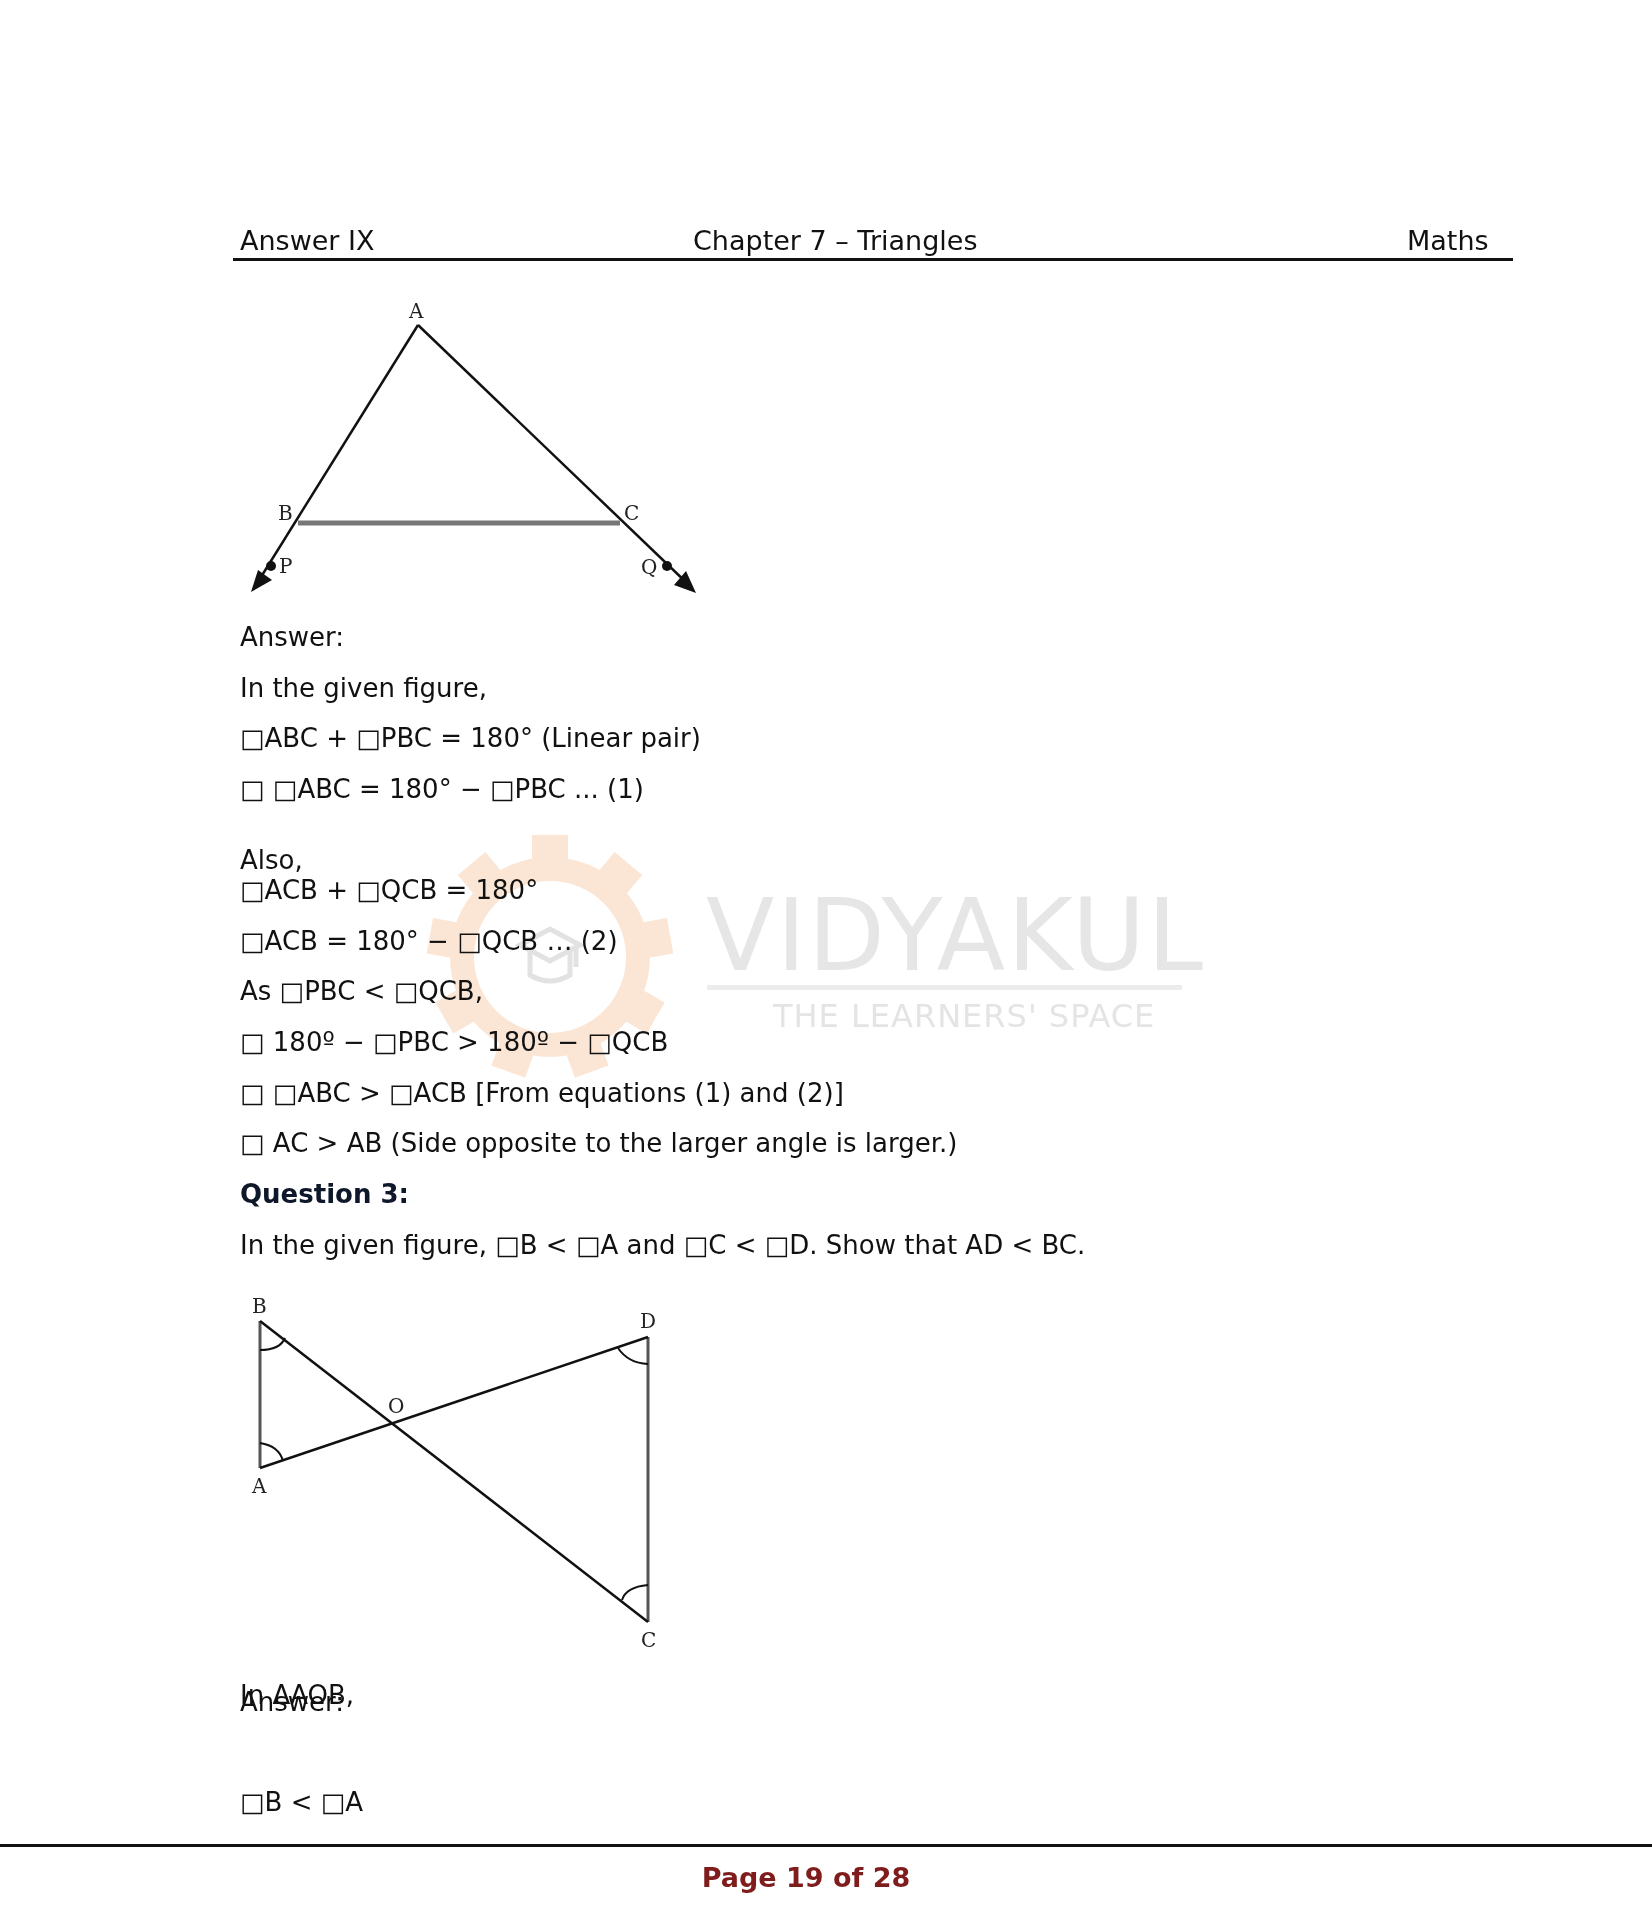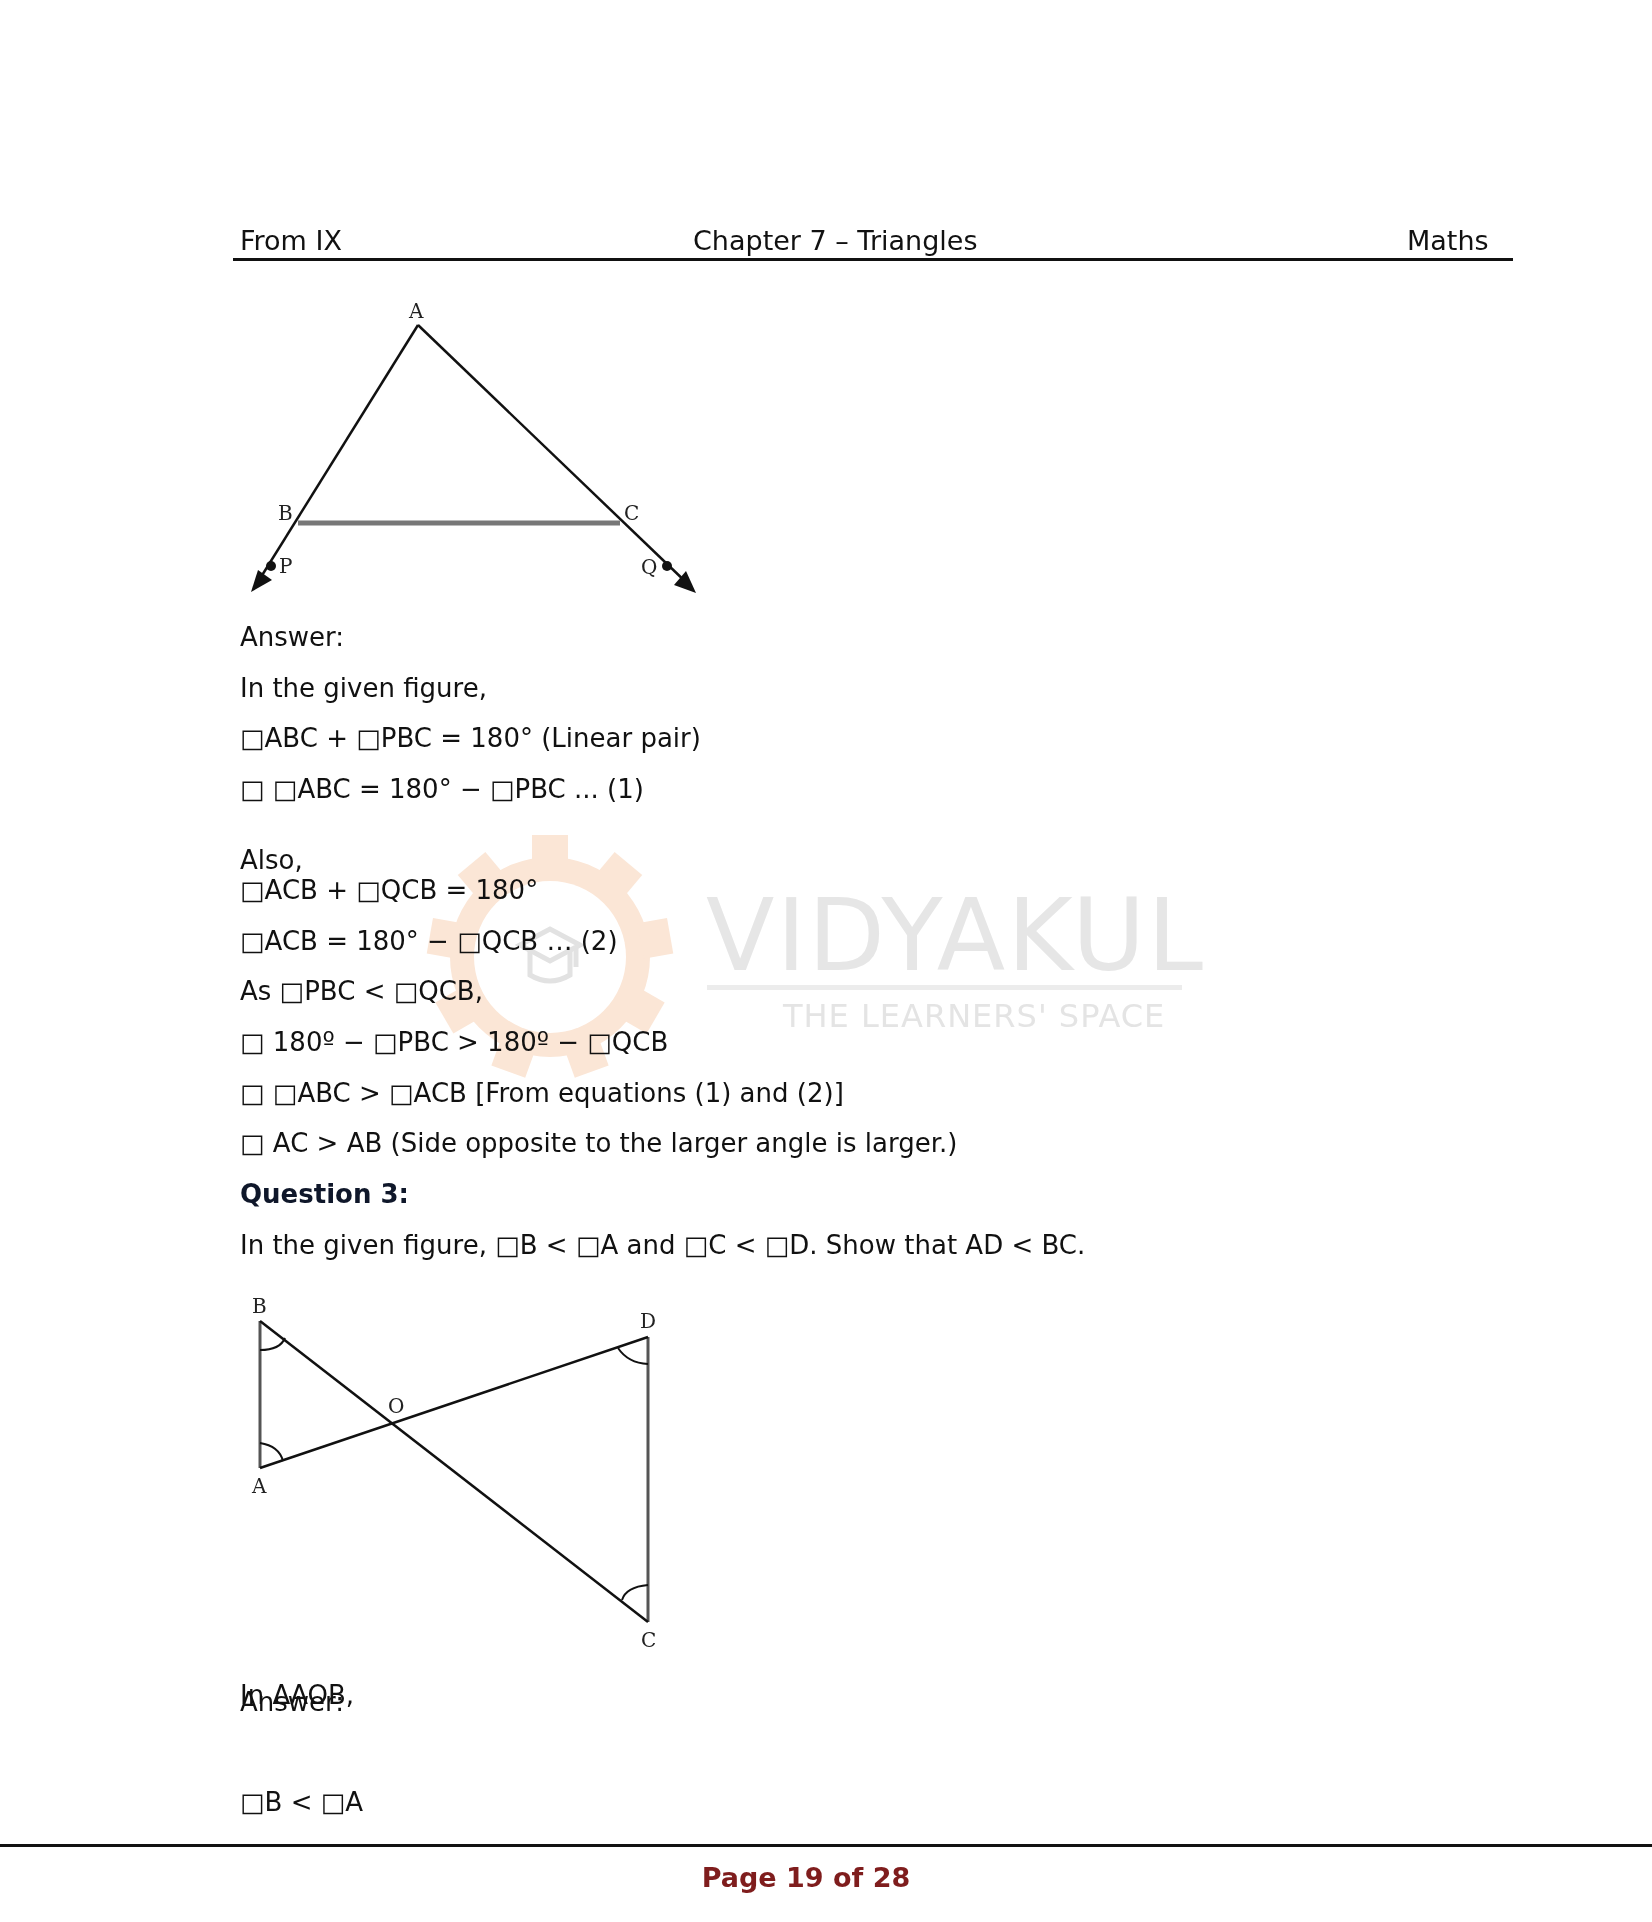--- a/index.html
+++ b/index.html
@@ -12,26 +12,26 @@
   .qhead { font-weight: bold; color: #0f172a; }
   .foot-rule { position: absolute; left: 0; top: 1844px; width: 1652px; height: 3px; background: #111; }
   .foot { position: absolute; left: 0; width: 1612px; top: 1862px; text-align: center;
           font-size: 27px; font-weight: bold; line-height: 32px; color: #7f1d1d; }
   svg.fig { position: absolute; overflow: visible; }
   .wm { position: absolute; z-index: 1; }
   .wm-title { position: absolute; left: 706px; top: 886px; width: 480px; font-size: 100px; line-height: 100px;
               color: #e6e6e6; letter-spacing: 2px; font-family: "DejaVu Sans", sans-serif; white-space: nowrap; }
   .wm-rule { position: absolute; left: 707px; top: 985px; width: 475px; height: 5px; background: #ececec; }
   .wm-sub { position: absolute; left: 773px; top: 998px; width: 360px; font-size: 32px; line-height: 36px; color: #e4e4e4;
-            letter-spacing: 1px; white-space: nowrap; margin-left: 10px; }
+            letter-spacing: 1px; white-space: nowrap; }
 </style>
 </head>
 <body>
 
-<div class="hdr" style="left:240px;">From IX</div>
+<div class="hdr" style="left:240px;">Answer IX</div>
 <div class="hdr" style="left:693px;">Chapter 7 – Triangles</div>
 <div class="hdr" style="left:1407px;">Maths</div>
 <div class="hdr-rule"></div>
 
 <div class="wm">
   <svg class="fig" style="left:430px; top:835px;" width="240" height="244" viewBox="0 0 240 244">
     <g transform="translate(120,122)">
       <circle r="100" fill="#fbe6d6"></circle>
       <g fill="#fbe6d6">
         <rect x="-18" y="-122" width="36" height="30" transform="rotate(0)"></rect>

